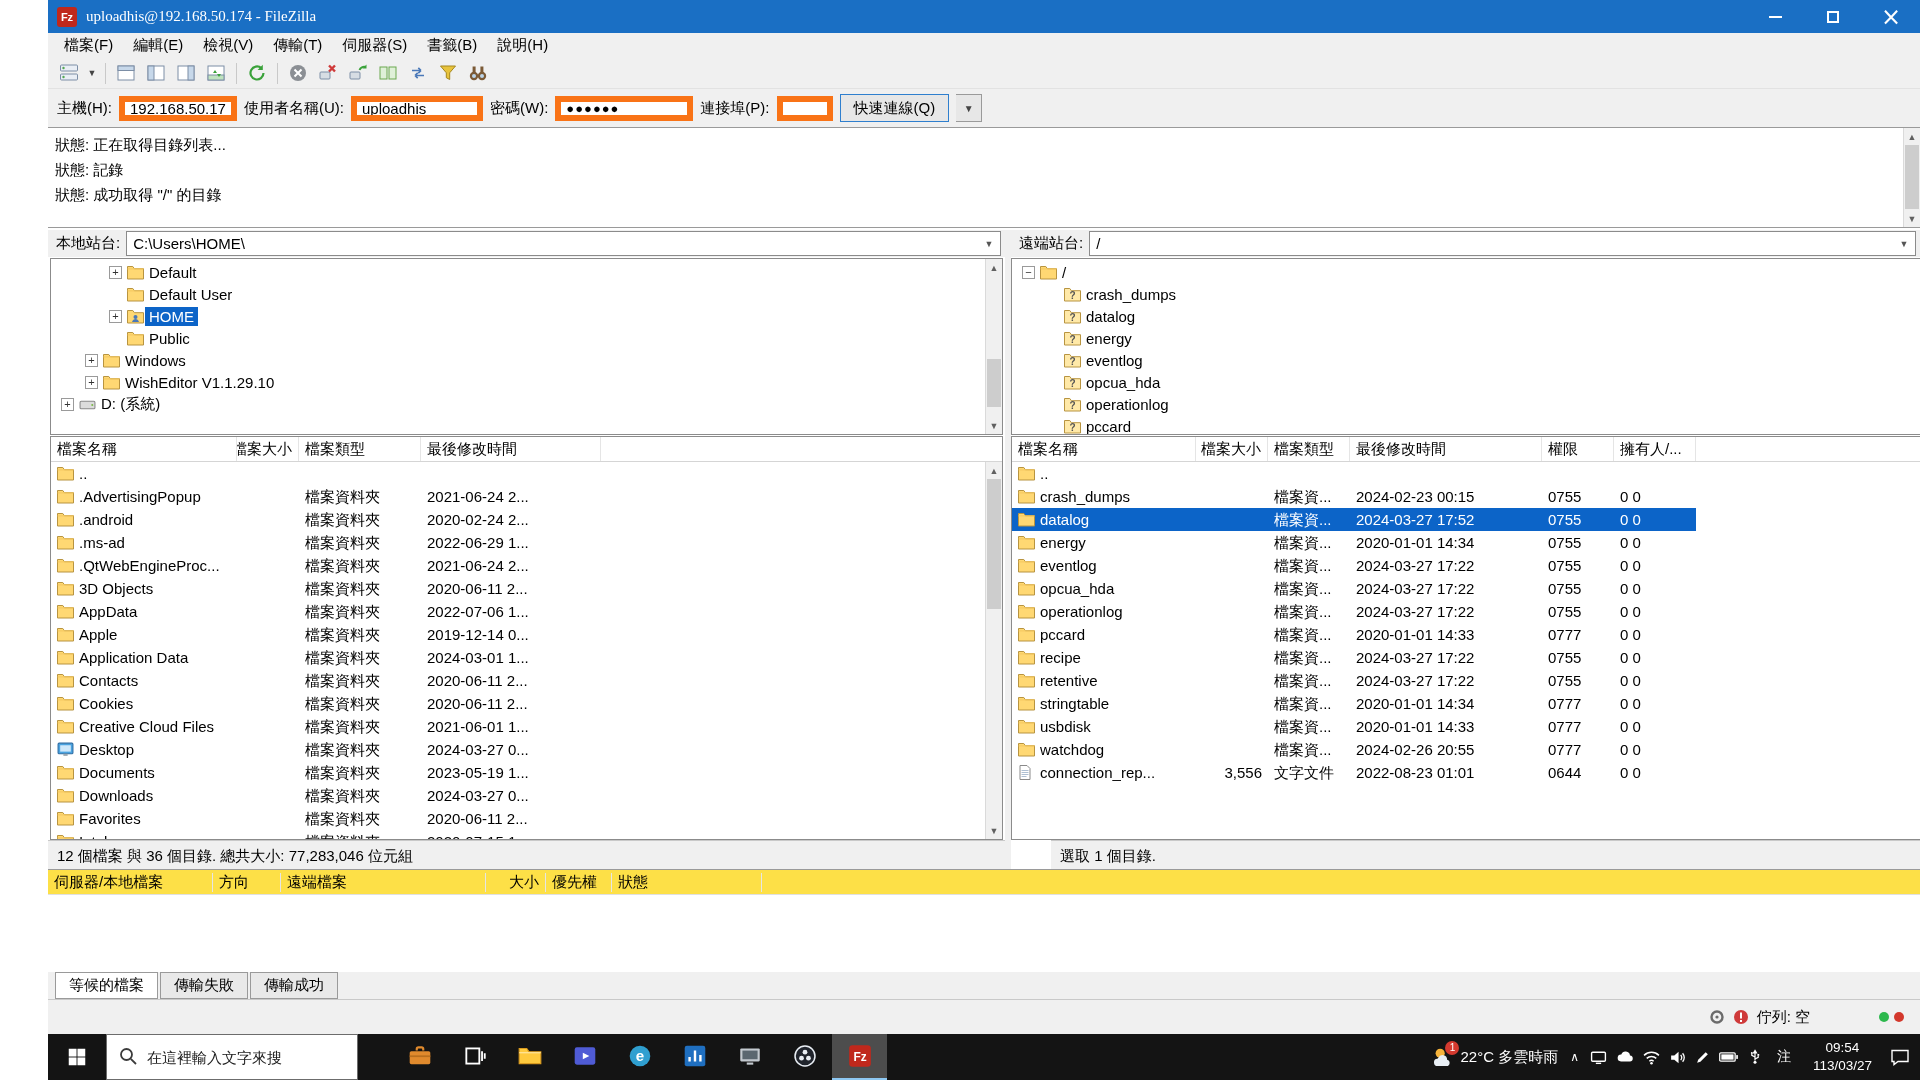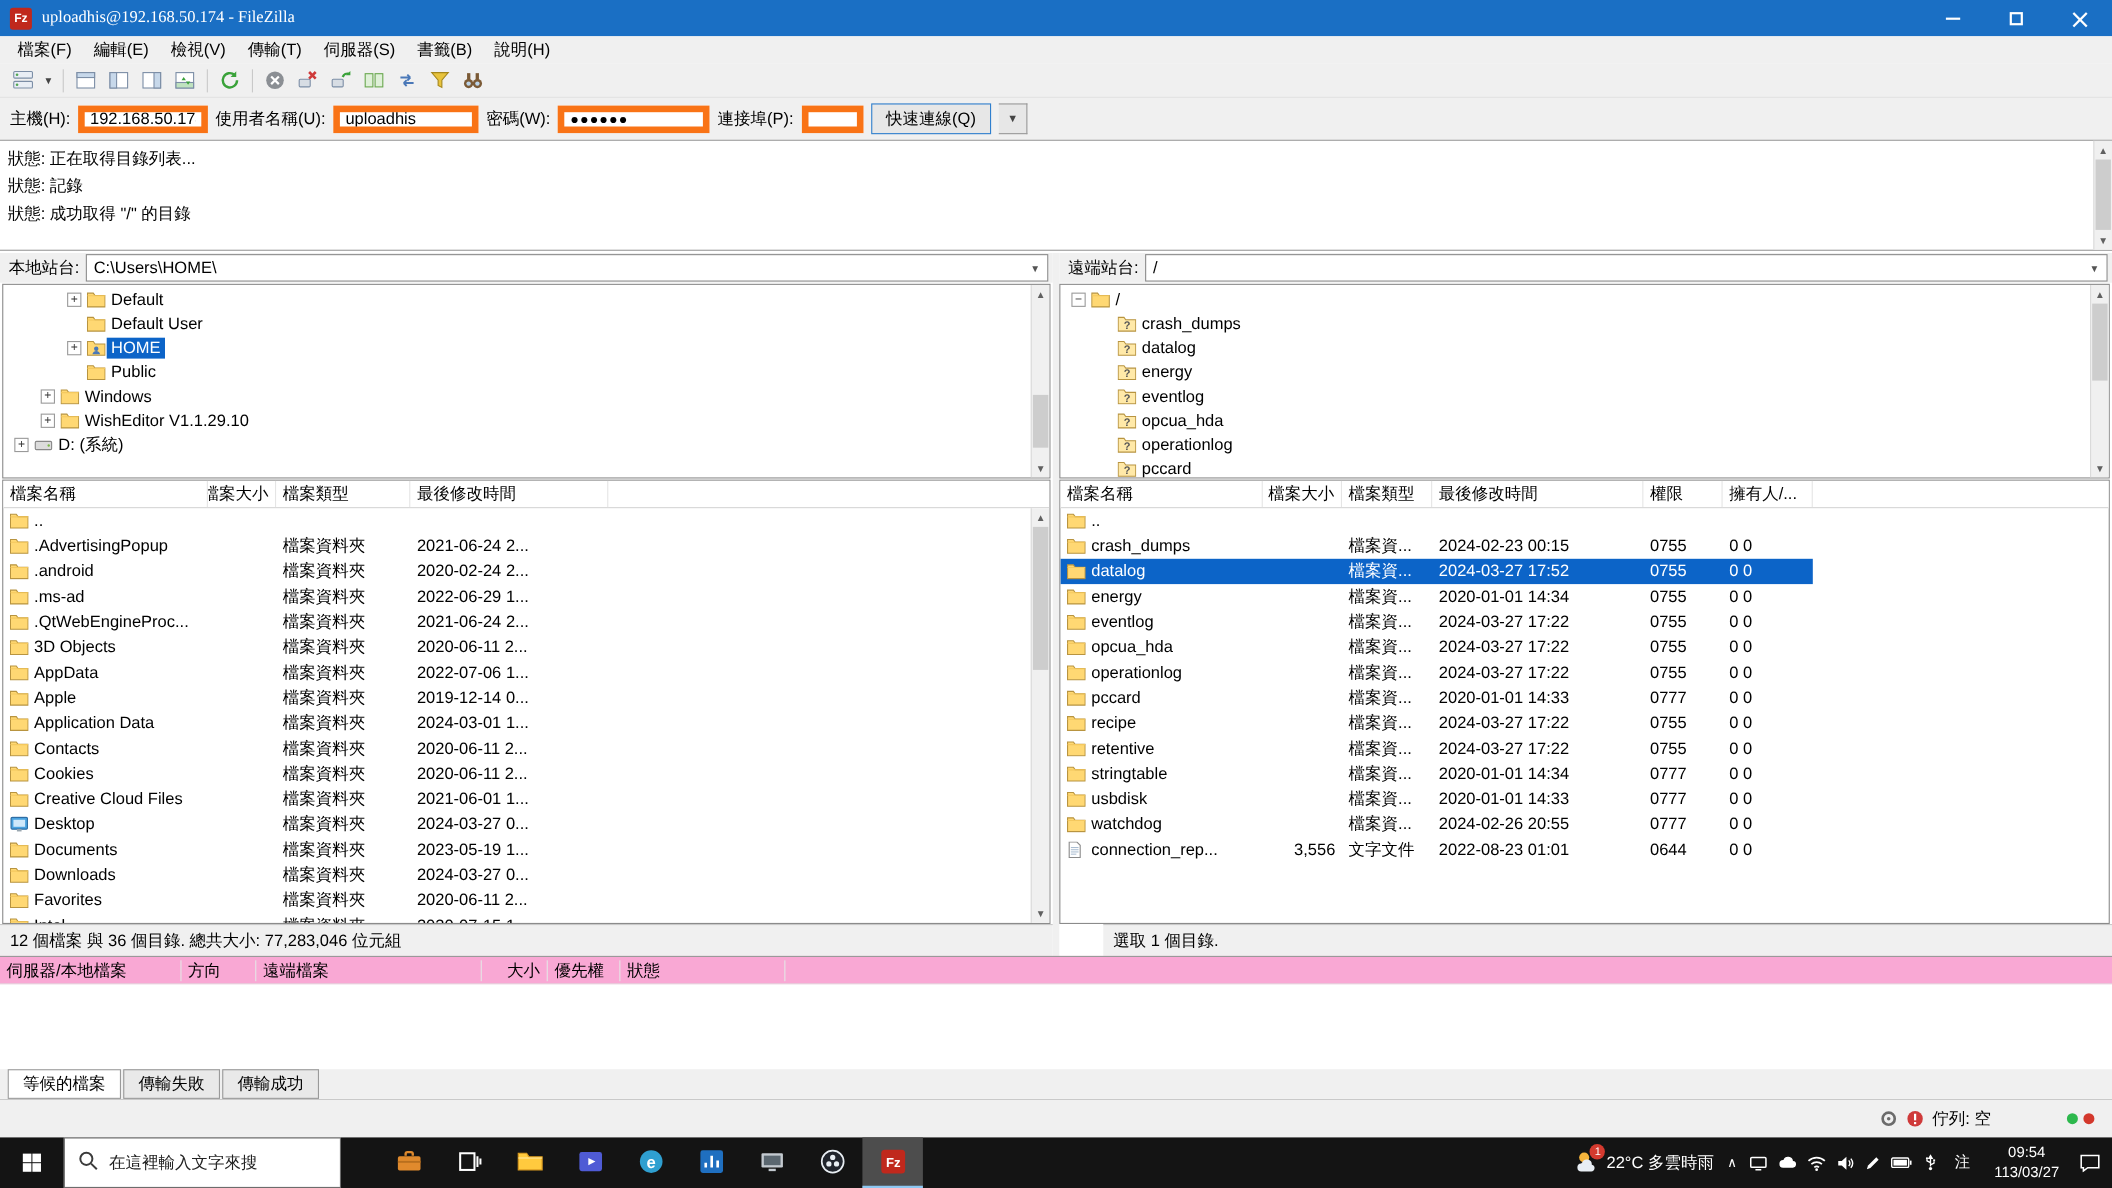--- a/index.html
+++ b/index.html
@@ -1,18 +1,18 @@
 <!DOCTYPE html>
 <html><head>
 <meta charset="utf-8">
 <style>
   * { box-sizing: border-box; margin: 0; padding: 0; }
   html,body { width:1920px; height:1080px; overflow:hidden; background:#fff;
     font-family:"Liberation Sans", sans-serif; font-size:15px; color:#000; }
-  #win { position:absolute; inset:0; }
+  #win { position:absolute; inset:0;margin-left:48px; }
 
   
   #titlebar { position:absolute; top:0; left:0; right:0; height:33px; background:#1a6fc4;
     color:#fff; display:flex; align-items:center; }
   .fzlogo { width:20px; height:20px; margin:0 9px; background:#c0281c; border-radius:3px;
     display:flex; align-items:center; justify-content:center; font-size:11px; font-weight:bold; color:#fff; }
   #title-text { font-size:15px;font-family:Liberation Serif, serif; }
   .wbtns { margin-left:auto; display:flex; height:100%; }
   .wbtn { width:58px; height:100%; display:flex; align-items:center; justify-content:center;
     background:transparent; border:none; color:#fff; }
@@ -95,21 +95,21 @@
   #remote-listbox .w4 { width:72px; }  #remote-listbox .w5 { width:82px; }
 
   
   .lstatus { position:absolute; top:840px; height:29px; background:#f0f0f0; border-top:1px solid #c9c9c9;
     line-height:29px; padding-left:9px; white-space:nowrap; overflow:hidden; }
   #local-status { left:0; width:957px; }
   #remote-status { left:1003px; right:0; }
   #vsplit { position:absolute; left:957px; width:6px; top:230px; height:639px; background:#f0f0f0; }
 
   
-  #queue-header { position:absolute; top:869px; left:0; right:0; height:26px; background:#f9a8d4;
+  #queue-header { position:absolute; top:869px; left:0; right:0; height:26px; background:#fde047;
     border-top:1px solid #9a9a9a; border-bottom:1px solid #e0e0e0; display:flex;align-items:center; }
   #queue-body { position:absolute; top:895px; left:0; right:0; height:77px; background:#fff; }
   #queue-tabs { position:absolute; top:972px; left:0; right:0; height:27px; background:#f0f0f0;
     display:flex; align-items:flex-start; padding-left:7px; }
   .qtab { padding:3px 13px; border:1px solid #9a9a9a; background:#e9e9e9; margin-right:2px; }
   .qtab.active { background:#fff; }
 
   
   #statusbar { position:absolute; top:999px; left:0; right:0; height:35px; background:#f0f0f0;
     border-top:1px solid #c9c9c9; display:flex; align-items:center; }

